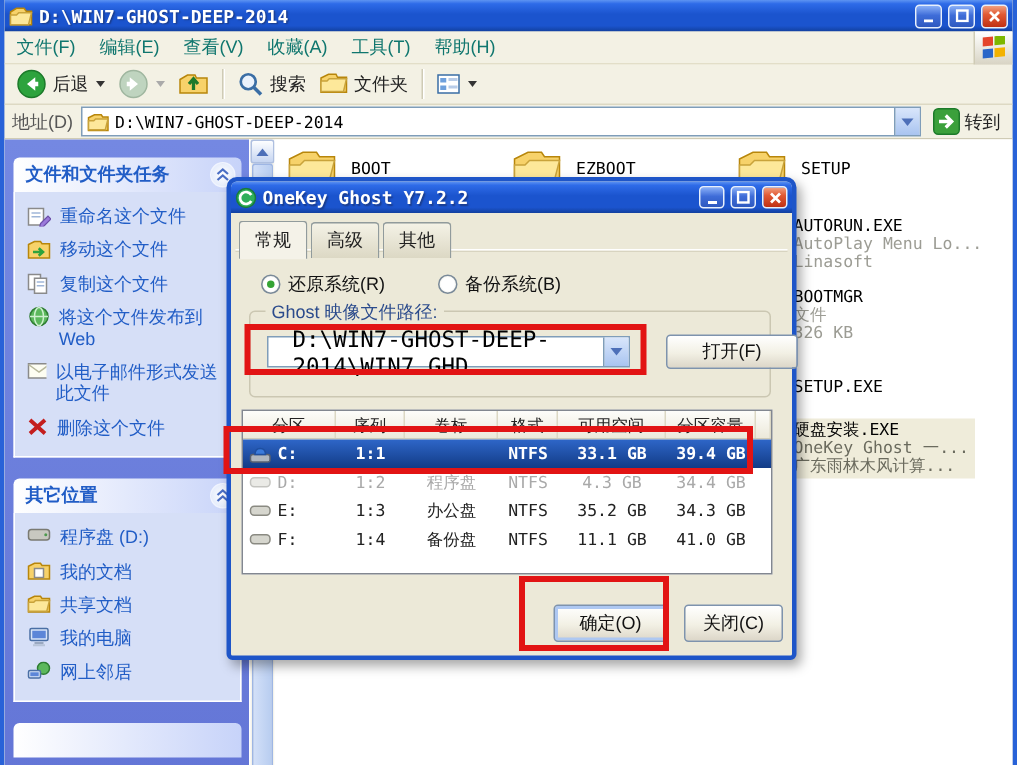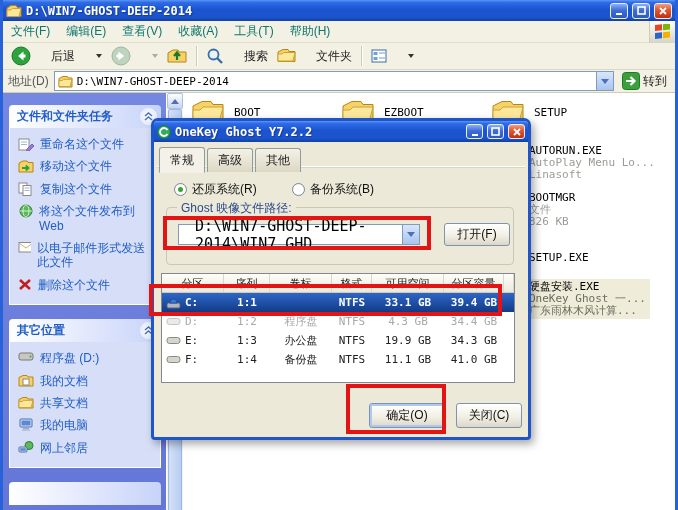--- a/index.html
+++ b/index.html
@@ -18,21 +18,21 @@
   .wb-red{background:linear-gradient(180deg,#F0A080,#E25A34 40%,#C03014)}
 
   
   .menubar{height:22px;background:#F3F1E4;display:flex;align-items:center;border-bottom:1px solid #E2DEC8}
   .menu-item{padding:0 8px;color:#0f766e}
   .logo-box{margin-left:auto;width:26px;height:22px;display:flex;align-items:center;justify-content:center;
     background:linear-gradient(180deg,#FFF,#D8D4C4);border-left:1px solid #CFCBB5}
 
   
   .toolbar{height:27px;background:#F3F1E4;display:flex;align-items:center;border-bottom:1px solid #DDD9C3;padding:0 4px;gap:1px}
-  .tb-btn{display:flex;align-items:center;gap:20px;padding:2px 4px;color:#222}
+  .tb-btn{display:flex;align-items:center;gap:4px;padding:2px 4px;color:#222}
   .caret{width:0;height:0;border-left:3px solid transparent;border-right:3px solid transparent;border-top:4px solid #333;margin-left:1px}
   .caret.dis{border-top-color:#AAA}
   .tb-sep{width:1px;height:20px;background:#CFCBB5;margin:0 4px;box-shadow:1px 0 0 #FFF}
 
   
   .addressbar{height:23px;background:#F3F1E4;display:flex;align-items:center;gap:5px;padding:0 5px;border-bottom:1px solid #CFCBB5}
   .addr-label{color:#555}
   .addr-combo{flex:1;height:20px;background:#fff;border:1px solid #7F9DB9;display:flex;align-items:center;gap:4px;padding-left:3px}
   .addr-combo .val{flex:1;font-size:11px}
   .drop-btn{width:17px;height:18px;background:linear-gradient(180deg,#D9E6FB,#A9C4F0);border-left:1px solid #7F9DB9;display:flex;align-items:center;justify-content:center;color:#2A529A;font-size:7px}
@@ -87,21 +87,21 @@
   .tab.active{background:#F4F2E8;padding-top:4px;position:relative;top:1px;border-bottom:1px solid #F4F2E8}
   .dlg-sep{position:absolute;top:45px;left:3px;right:3px;height:1px;background:#FFF;box-shadow:0 1px 0 #D8D4C0}
   .radio-row{position:absolute;display:flex;align-items:center;gap:5px;font-size:12px;color:#111}
   .radio{width:13px;height:13px;border-radius:50%;background:radial-gradient(#FFF 55%,#E2E0D4);border:1px solid #7A8A99;position:relative}
   .radio.checked::after{content:"";position:absolute;inset:3px;border-radius:50%;background:#35A435}
   .groupbox{position:absolute;left:12px;top:86px;width:348px;height:58px;border:1px solid #CBC7B2;border-radius:4px}
   .groupbox .glabel{position:absolute;top:-8px;left:10px;background:#ECE9D8;padding:0 4px;color:#2B4B8C;font-size:12px}
   .combo{position:absolute;top:103px;left:24px;width:242px;height:21px;background:#fff;border:1px solid #7F9DB9;display:flex;align-items:stretch}
   .combo .val{flex:1;display:flex;align-items:center;padding-left:16px;font-size:15px}
   .btn{background:linear-gradient(180deg,#FFFFFF,#F2F0E4 55%,#DCD6C8);border:1px solid #7E93AD;border-radius:3px;display:flex;align-items:center;justify-content:center;font-size:12px;color:#111}
-  .open-btn{position:absolute;top:102px;left:290px;width:66px;height:23px}
+  .open-btn{position:absolute;top:102px;left:290px;width:88px;height:23px}
   .dlg-ok{position:absolute;top:282px;left:215px;width:76px;height:25px;box-shadow:inset 0 0 0 2px #AEC8F2}
   .dlg-close{position:absolute;top:282px;left:302px;width:66px;height:25px}
 
   .ptable{position:absolute;top:152px;left:7px;width:354px;height:110px;background:#fff;border:1px solid #828790;font-size:11px}
   .pt-head{display:flex;height:19px;background:linear-gradient(180deg,#FDFDFA,#ECE9DA);border-bottom:1px solid #CFCBB8}
   .pt-head .c{display:flex;align-items:center;justify-content:center;border-right:1px solid #DCD8C4;color:#222}
   .pt-row{display:flex;height:19px;align-items:center;color:#222}
   .pt-row .c{display:flex;align-items:center;justify-content:center}
   .c1{width:62px;justify-content:flex-start !important;padding-left:4px;gap:4px}
   .c2{width:46px}.c3{width:62px}.c4{width:40px}.c5{width:72px}.c6{width:60px}.cf{flex:1}
@@ -517,21 +517,21 @@
       <div class="pt-row mono">
         <span class="c c1">
             <svg width="15" height="9">
               <rect x="1" y="1.5" width="13" height="6" rx="2.5" fill="#D6D6CE" stroke="#8A8A82"></rect>
             </svg>
             <span>E:</span>
           </span>
         <span class="c c2">1:3</span>
         <span class="c c3">办公盘</span>
         <span class="c c4">NTFS</span>
-        <span class="c c5">19.9 GB</span>
+        <span class="c c5">35.2 GB</span>
         <span class="c c6">34.3 GB</span>
       </div>
       <div class="pt-row mono">
         <span class="c c1">
             <svg width="15" height="9">
               <rect x="1" y="1.5" width="13" height="6" rx="2.5" fill="#D6D6CE" stroke="#8A8A82"></rect>
             </svg>
             <span>F:</span>
           </span>
         <span class="c c2">1:4</span>

